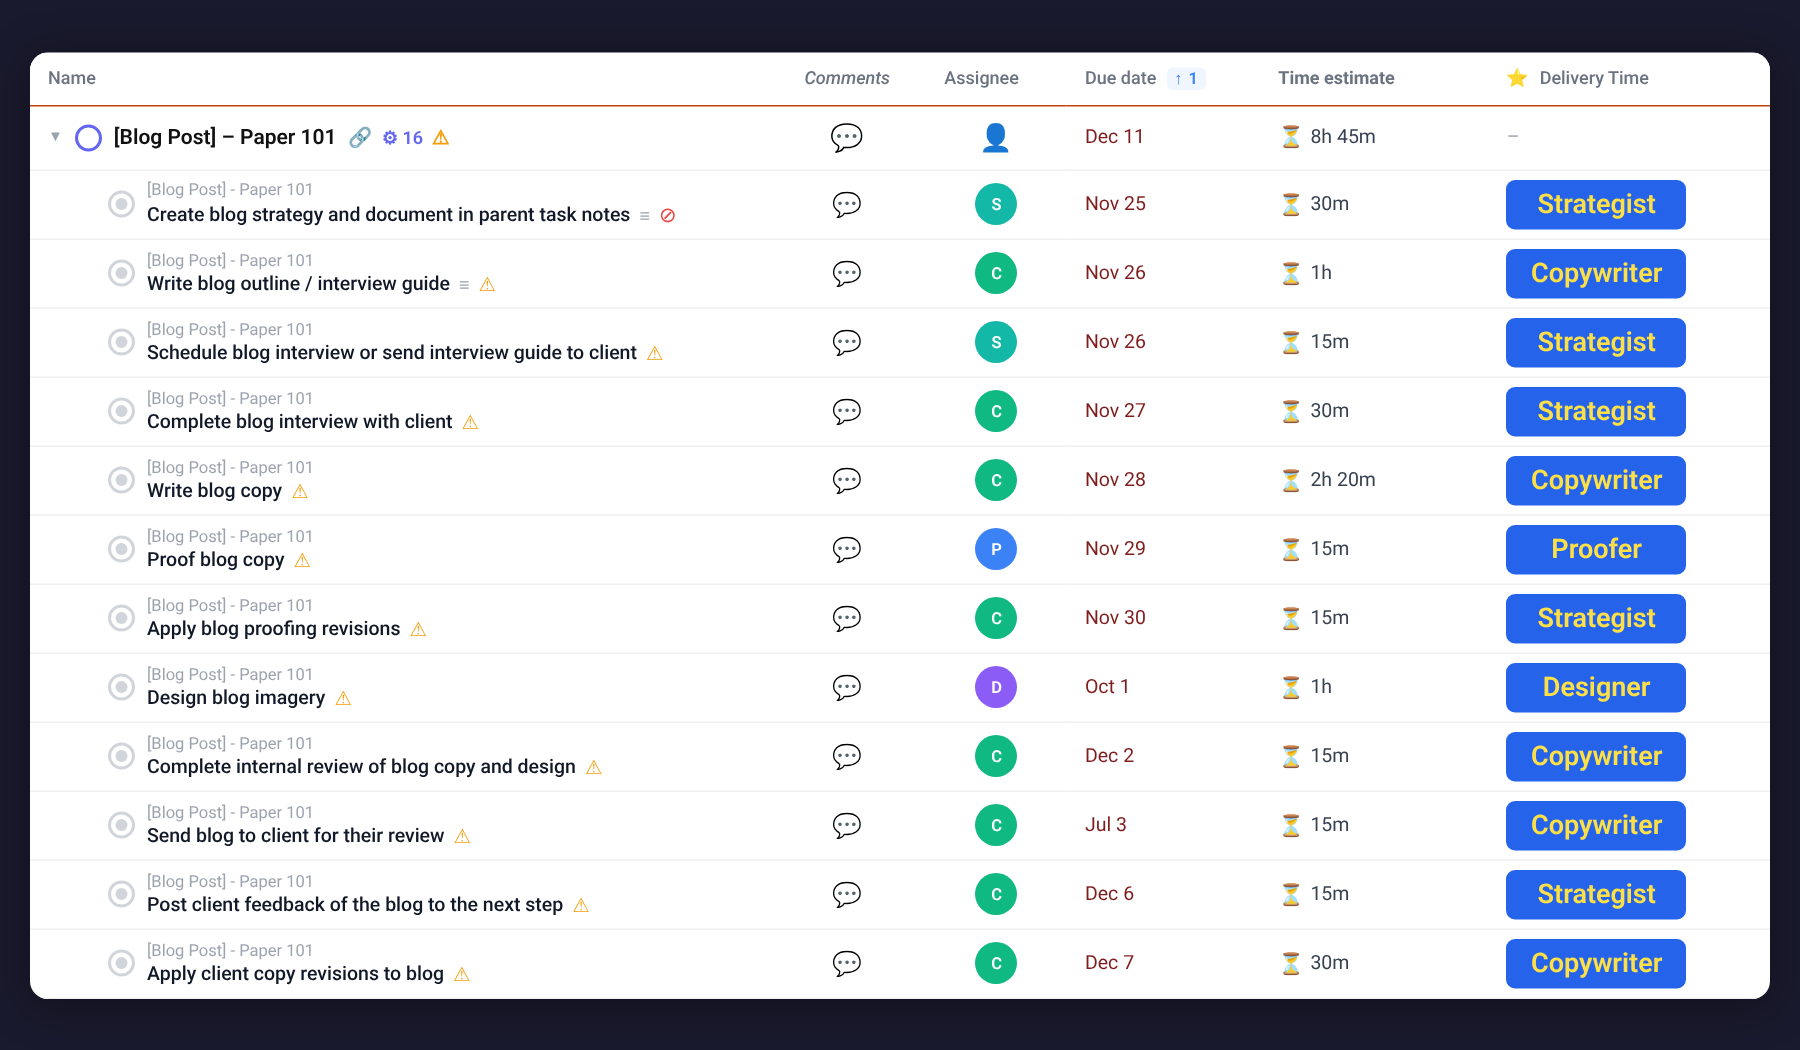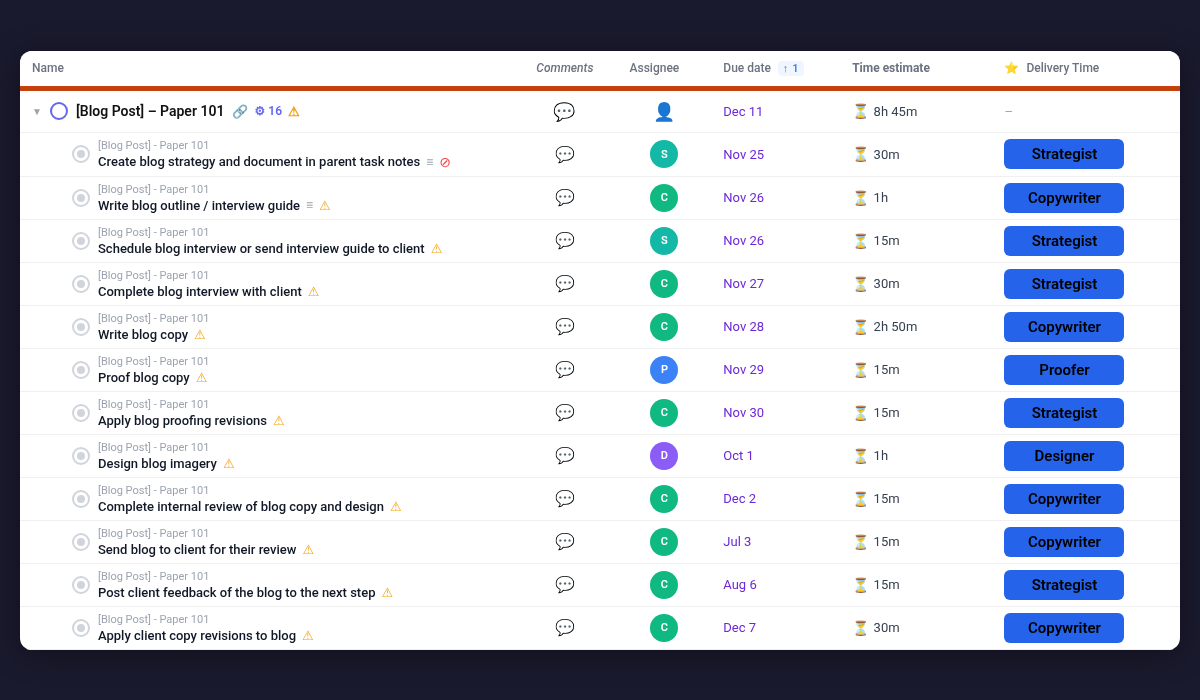--- a/index.html
+++ b/index.html
@@ -28,21 +28,21 @@
       border-collapse: collapse;
       font-size: 13px;
     }
     thead th {
       background: #fff;
       padding: 10px 12px;
       text-align: left;
       font-weight: 500;
       color: #6b7280;
       font-size: 12px;
-      border-bottom: 5px solid #c2410c;
+      border-bottom: 1px solid #c2410c;
       position: sticky;
       top: 0;
       z-index: 10;
     }
     thead th.name-col { width: 420px; }
     thead th.comments-col { width: 90px; text-align: center; font-style: italic; }
     thead th.assignee-col { width: 80px; text-align: left; }
     thead th.duedate-col { width: 110px; }
     thead th.time-col { width: 130px; font-weight: bold; }
     thead th.role-col { width: 160px; }
@@ -131,21 +131,21 @@
       color: #fff;
     }
     .add-assignee {
       color: #9ca3af;
       font-size: 18px;
       cursor: pointer;
     }
 
     .due-date {
       font-size: 13px;
-      color: #6d28d9;
+      color: #7f1d1d;
     }
     .sort-badge {
       display: inline-flex;
       align-items: center;
       gap: 4px;
       background: #eff6ff;
       color: #3b82f6;
       border-radius: 4px;
       padding: 1px 5px;
       font-size: 11px;
@@ -160,23 +160,23 @@
       align-items: center;
       gap: 4px;
     }
     .time-icon { font-size: 14px; color: #9ca3af; }
     .dash { color: #9ca3af; }
 
     .role-badge {
       display: inline-block;
       padding: 6px 14px;
       border-radius: 6px;
-      font-size: 15px;
+      font-size: 18px;
       font-weight: 600;
-      color: #000000;
+      color: #fde047;
       min-width: 120px;
       text-align: center;
     }
     .role-strategist { background: #2563eb; }
     .role-copywriter { background: #2563eb; }
     .role-proofer { background: #2563eb; }
     .role-designer { background: #2563eb; }
     .parent-badges {
       display: flex;
       align-items: center;
@@ -383,21 +383,21 @@
             <td class="comments-col"><span class="comment-bubble" style="color:#d1d5db;font-size:16px;">💬</span></td>
             <td class="assignee-col">
     <div class="assignee-avatar" style="background:#10b981;">
       C
     </div>
   </td>
             <td><span class="due-date">Nov 28</span></td>
             <td>
     <div class="time-estimate">
       <span class="time-icon">⏳</span>
-      <span>2h 50m</span>
+      <span>2h 20m</span>
     </div>
   </td>
             <td>
     <span class="role-badge role-copywriter">Copywriter</span>
   </td>
           </tr>
           <tr>
             <td class="subtask-col">
     <div style="display:flex;align-items:center;gap:8px;">
       <span class="circle-icon child-circle has-inner"></span>
@@ -553,21 +553,21 @@
         </div>
       </div>
     </div>
   </td>
             <td class="comments-col"><span class="comment-bubble" style="color:#d1d5db;font-size:16px;">💬</span></td>
             <td class="assignee-col">
     <div class="assignee-avatar" style="background:#10b981;">
       C
     </div>
   </td>
-            <td><span class="due-date">Aug 6</span></td>
+            <td><span class="due-date">Dec 6</span></td>
             <td>
     <div class="time-estimate">
       <span class="time-icon">⏳</span>
       <span>15m</span>
     </div>
   </td>
             <td>
     <span class="role-badge role-strategist">Strategist</span>
   </td>
           </tr>

